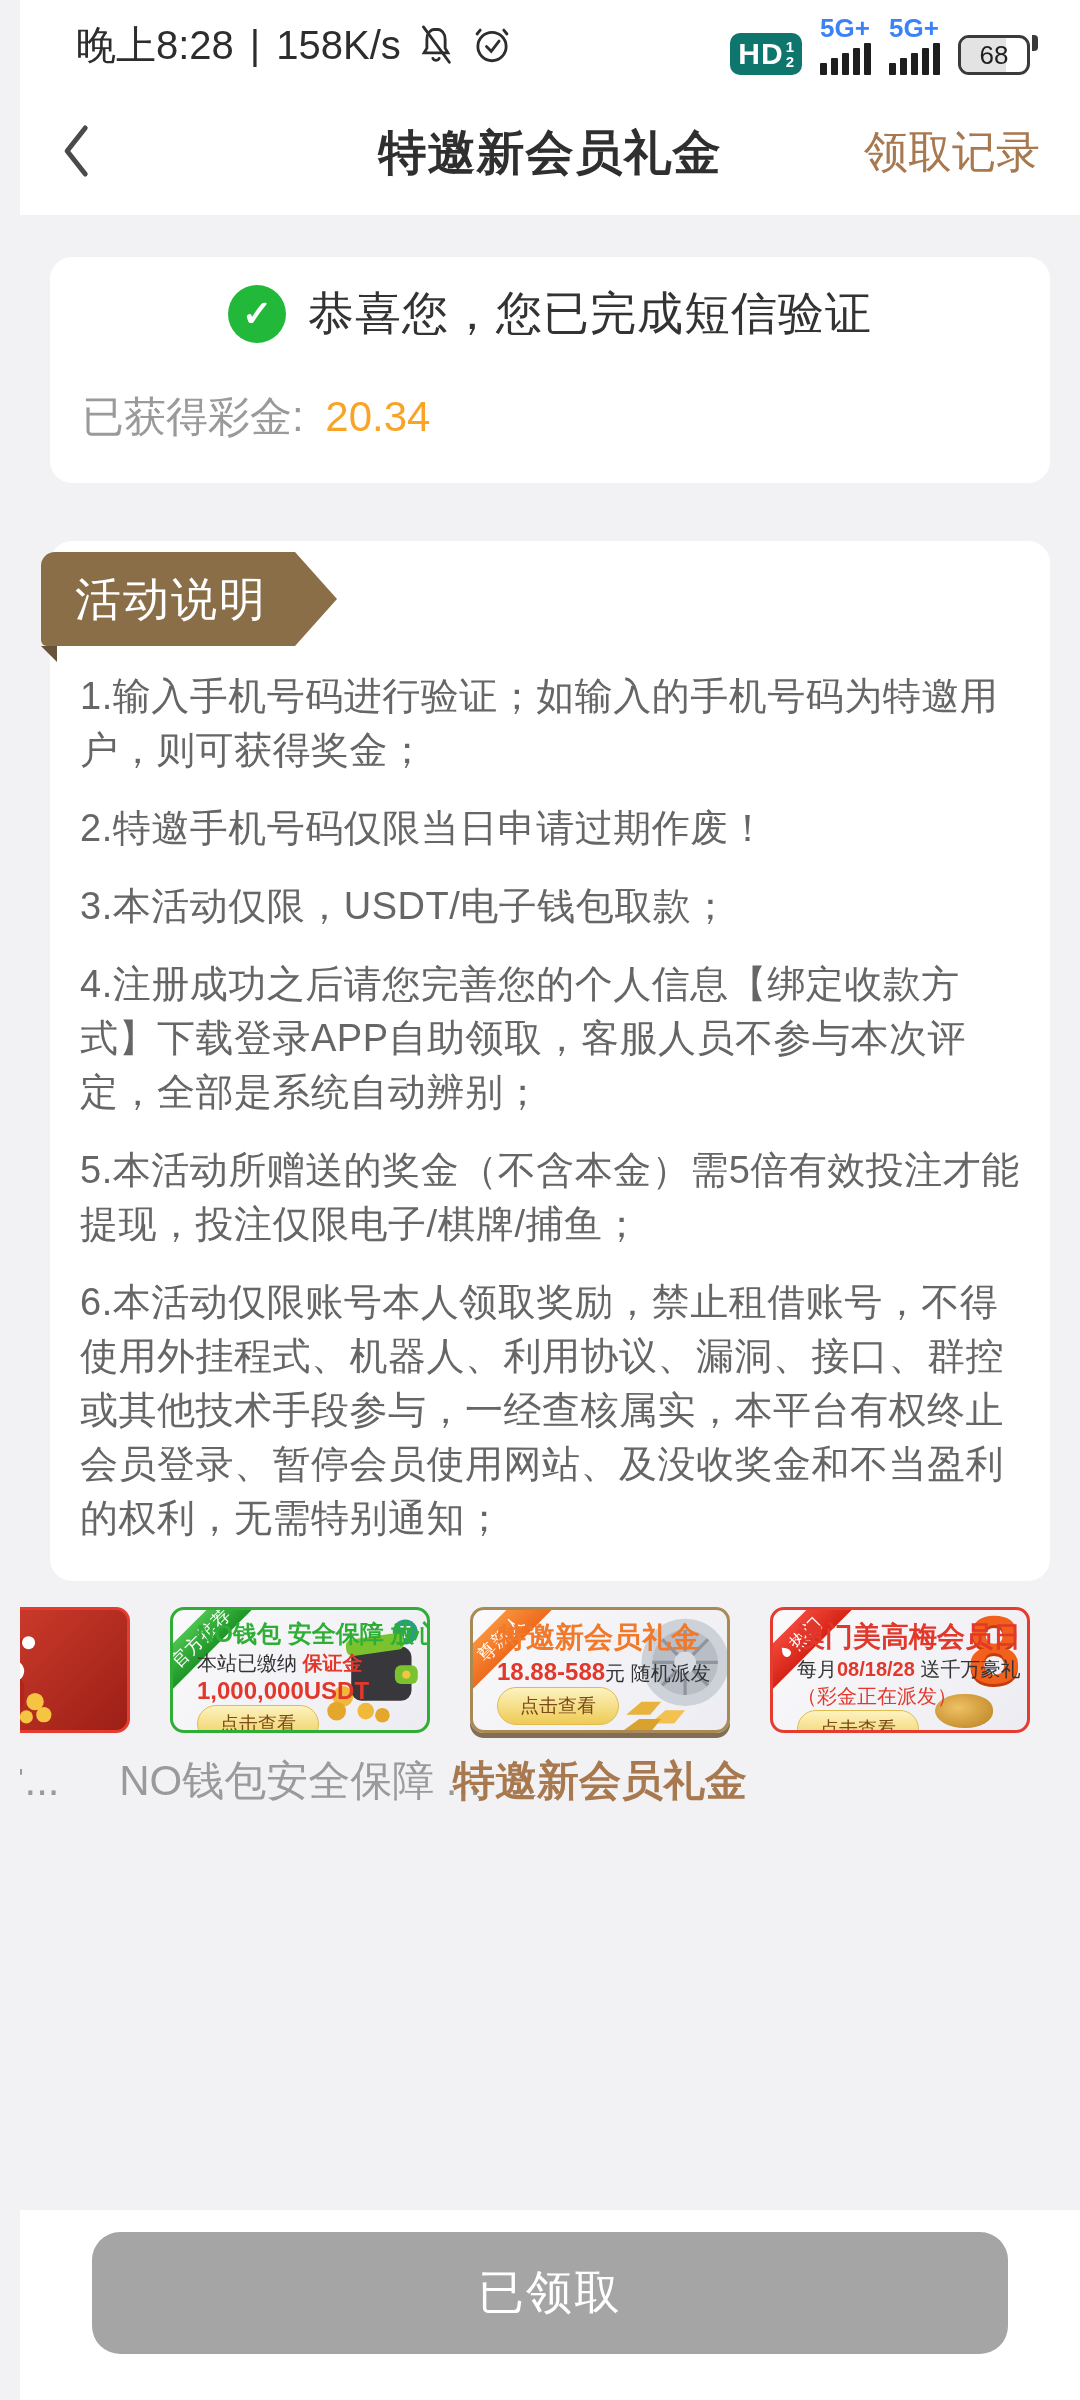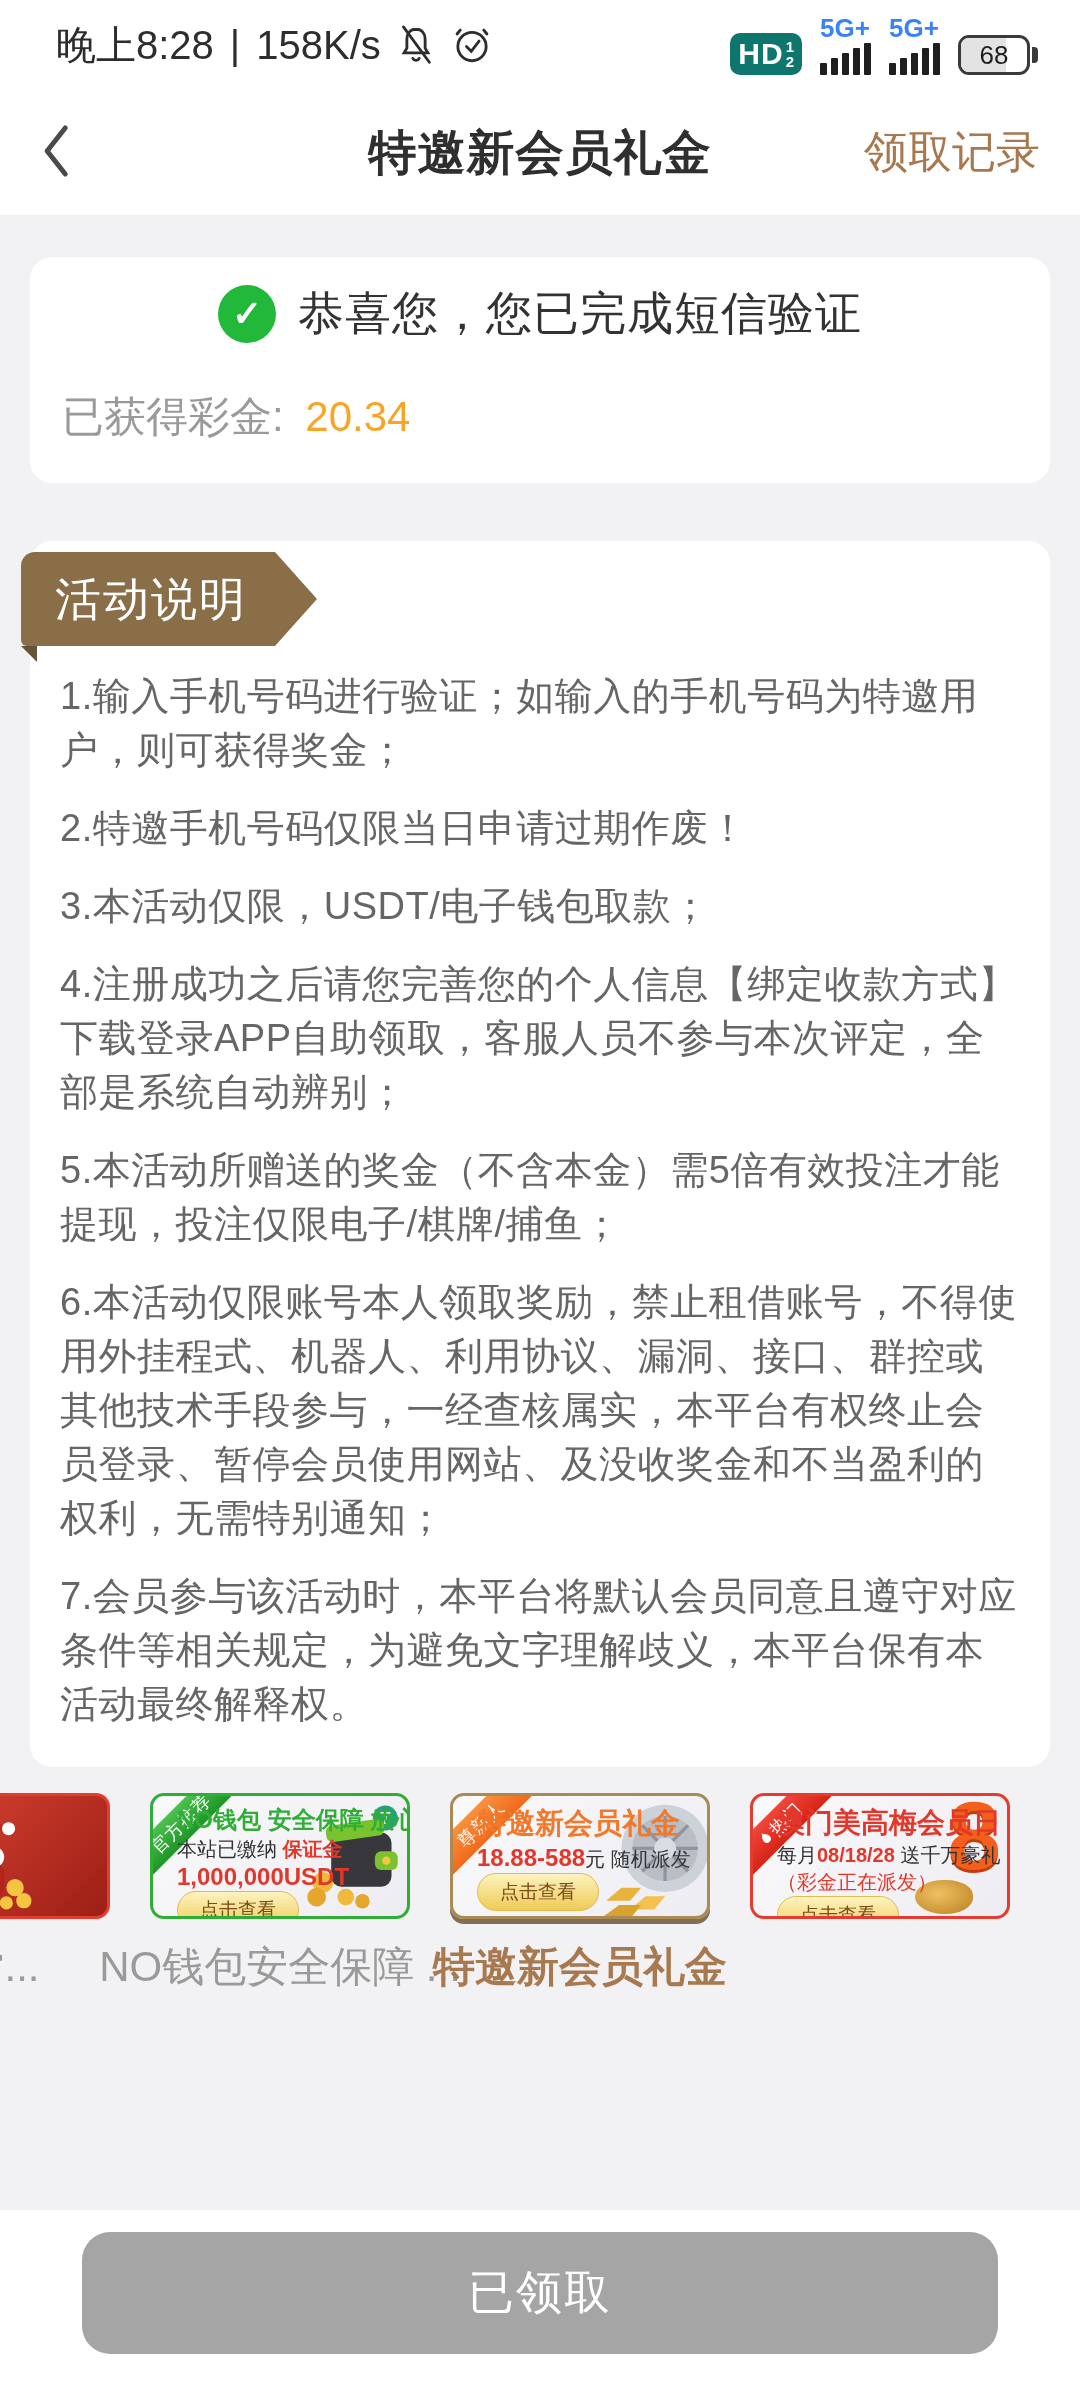--- a/index.html
+++ b/index.html
@@ -5,37 +5,37 @@
   :root{
     --page-bg:#f2f2f4; --card-bg:#ffffff; --title-text:#2f2f2f;
     --link-brown:#a8784f; --success-green:#22b83a; --bonus-orange:#f7a427;
     --ribbon-brown:#8a6e48; --ribbon-brown-dark:#67523a; --rules-text:#666666;
     --muted-text:#9a9a9a; --button-gray:#a5a5a5; --banner-green:#2fae36;
     --banner-red:#e63c2f; --banner-orange:#f2782a; --banner-gold:#a98a55;
     --price-red:#e2372b; --pill-text:#7a4b16;
   }
   *{box-sizing:border-box; margin:0; padding:0;}
   body{margin:0; background:#ffffff; font-family:"Liberation Sans", sans-serif;}
-  .screen{width:1080px; height:2400px; display:flex; flex-direction:column; background:var(--page-bg,#f2f2f4); overflow:hidden; position:relative;}
+  .screen{width:1080px; height:2400px; display:flex; flex-direction:column; background:var(--page-bg,#f2f2f4); overflow:hidden; position:relative;padding-left:20px;}
 
   
   .status-bar{height:90px; background:#fff; display:flex; align-items:center; padding:0 42px 0 56px; flex:0 0 auto;}
   .sb-left{display:flex; align-items:center; gap:16px; font-size:40px; color:#2d2d2d; font-weight:500;}
   .sb-divider{color:#2d2d2d; font-weight:400;}
   .sb-icon{display:flex; align-items:center;}
   .sb-right{margin-left:auto; display:flex; align-items:flex-end; gap:18px;}
   .hd-badge{background:#0f766e; color:#fff; border-radius:10px; padding:4px 8px; display:flex; align-items:center; gap:2px;}
   .hd-text{font-size:30px; font-weight:bold; letter-spacing:1px;}
   .hd-nums{display:flex; flex-direction:column; line-height:1; font-size:15px; font-weight:bold;}
   .signal{display:flex; flex-direction:column; align-items:flex-start; line-height:1;}
   .net-label{font-size:26px; font-weight:bold; color:#3b82f6; margin-bottom:2px;}
   .bars{display:flex; align-items:flex-end; gap:4px;}
   .bar{width:7px; background:#1e1e1e; border-radius:1px;}
   .b1{height:12px;} .b2{height:17px;} .b3{height:22px;} .b4{height:27px;} .b5{height:32px;}
-  .battery{display:flex; align-items:center;}
+  .battery{display:flex; align-items:flex-start;}
   .battery-body{position:relative; width:72px; height:40px; border:3px solid #3a3a3a; border-radius:11px; overflow:hidden; display:flex; align-items:center; justify-content:center; background:#fff;}
   .battery-fill{position:absolute; left:0; top:0; bottom:0; width:68%; background:#e3e3e3;}
   .battery-num{position:relative; font-size:26px; color:#1e1e1e; font-weight:500;}
   .battery-nub{width:6px; height:16px; background:#3a3a3a; border-radius:0 4px 4px 0; margin-left:2px;}
 
   
   .nav-bar{height:125px; background:#fff; display:flex; align-items:center; padding:0 40px; flex:0 0 auto; position:relative;}
   .back-button{width:70px; height:70px; display:flex; align-items:center; justify-content:flex-start; cursor:pointer;}
   .page-title{position:absolute; left:50%; transform:translateX(-50%); font-size:48px; font-weight:600; color:var(--title-text,#2f2f2f); letter-spacing:1px;}
   .records-link{margin-left:auto; font-size:44px; color:var(--link-brown,#a8784f); cursor:pointer;}
@@ -181,21 +181,20 @@
 
     <div class="rules-card">
       <div class="rules-ribbon">活动说明</div>
       <div class="ribbon-fold"></div>
       <p class="rule-item">1.输入手机号码进行验证；如输入的手机号码为特邀用户，则可获得奖金；</p>
       <p class="rule-item">2.特邀手机号码仅限当日申请过期作废！</p>
       <p class="rule-item">3.本活动仅限，USDT/电子钱包取款；</p>
       <p class="rule-item">4.注册成功之后请您完善您的个人信息【绑定收款方式】下载登录APP自助领取，客服人员不参与本次评定，全部是系统自动辨别；</p>
       <p class="rule-item">5.本活动所赠送的奖金（不含本金）需5倍有效投注才能提现，投注仅限电子/棋牌/捕鱼；</p>
       <p class="rule-item">6.本活动仅限账号本人领取奖励，禁止租借账号，不得使用外挂程式、机器人、利用协议、漏洞、接口、群控或其他技术手段参与，一经查核属实，本平台有权终止会员登录、暂停会员使用网站、及没收奖金和不当盈利的权利，无需特别通知；</p>
-      <p class="rule-item">7.会员参与该活动时，本平台将默认会员同意且遵守对应条件等相关规定，为避免文字理解歧义，本平台保有本活动最终解释权。</p>
     </div>
 
     <div class="banner-strip">
       <div class="banner-track">
 
         <div class="banner-item">
           <div class="thumb thumb-red">
             <div class="thumb-art" style="right:auto; left:70px;">
               <svg width="110" height="120" viewBox="0 0 100 110">
                 <rect x="6" y="64" width="40" height="32" rx="3" fill="#fdfdfd"></rect>

